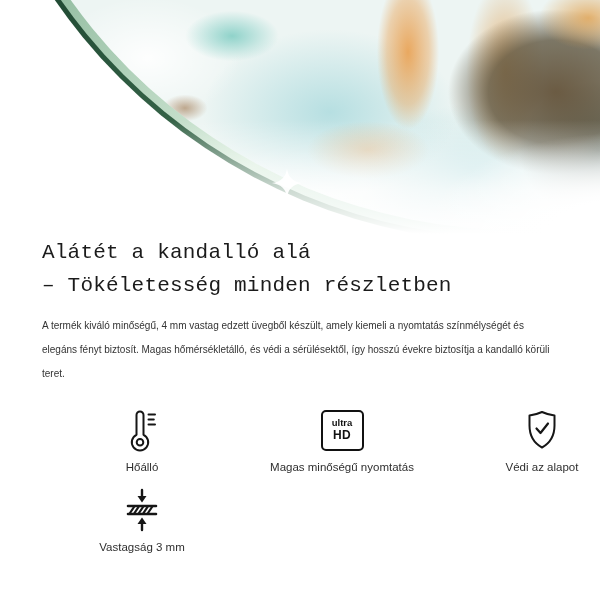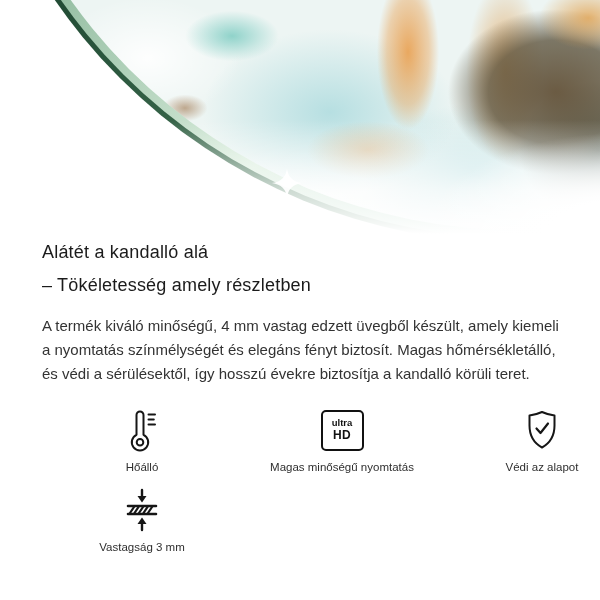--- a/index.html
+++ b/index.html
@@ -33,23 +33,23 @@
       radial-gradient(ellipse 130px 85px at 148px 58px, rgba(255,255,255,0.92), rgba(255,255,255,0) 72%),
       radial-gradient(ellipse 160px 75px at 295px 205px, rgba(255,255,255,0.85), rgba(255,255,255,0) 75%);}
   .fade{position:absolute;inset:0;
     background:
       radial-gradient(ellipse 280px 150px at 625px 245px, #fff 30%, rgba(255,255,255,0) 75%),
       linear-gradient(to bottom, rgba(255,255,255,0) 120px, rgba(255,255,255,0.72) 190px, #fff 234px);}
   .sparkle{position:absolute;left:270px;top:166px;width:34px;height:34px;}
 
   
   .content{padding:0 40px 0 42px;}
-  h1{margin:-4px 0 0;font-family:Liberation Sans, sans-serif;font-weight:400;
-     font-size:18px;line-height:33px;color:#1b1b1b;letter-spacing:0.2px;}
-  .intro{margin:12px 0 0;font-size:15px;line-height:24px;color:#333;max-width:518px;}
+  h1{margin:-4px 0 0;font-family:Liberation Mono, monospace;font-weight:400;
+     font-size:21px;line-height:33px;color:#1b1b1b;letter-spacing:0.2px;}
+  .intro{margin:12px 0 0;font-size:10px;line-height:24px;color:#333;max-width:518px;}
 
   
   .features{margin:22px 0 0;display:grid;grid-template-columns:repeat(3,200px);row-gap:14px;}
   .feature{display:flex;flex-direction:column;align-items:center;}
   .ficon{height:44px;display:flex;align-items:center;justify-content:flex-start;}
   .flabel{margin-top:8px;font-size:11.5px;line-height:14px;color:#2f2f2f;text-align:right;}
   .ficon svg{display:block;}
   .stroke{fill:none;stroke:#161616;stroke-width:2;stroke-linecap:round;stroke-linejoin:round;}
   .fill{fill:#161616;stroke:none;}
 
@@ -74,21 +74,21 @@
     <div class="fade"></div>
     <svg class="sparkle" viewBox="0 0 36 36">
       <path d="M18 2 Q19.2 16 34 18 Q19.2 20 18 34 Q16.8 20 2 18 Q16.8 16 18 2 Z" fill="#ffffff" opacity="0.95"></path>
       <circle cx="18" cy="18" r="4.5" fill="#ffffff" opacity="0.85"></circle>
     </svg>
   </div>
 
   <div class="content">
     <h1>
       <span>Alátét a kandalló alá</span><br>
-      <span>– Tökéletesség amely részletben</span>
+      <span>– Tökéletesség minden részletben</span>
     </h1>
     <p class="intro">A termék kiváló minőségű, 4 mm vastag edzett üvegből készült, amely kiemeli a nyomtatás színmélységét és elegáns fényt biztosít. Magas hőmérsékletálló, és védi a sérülésektől, így hosszú évekre biztosítja a kandalló körüli teret.</p>
 
     <div class="features">
 
       <div class="feature">
         <div class="ficon">
           <svg width="34" height="44" viewBox="0 0 34 44">
             <path class="stroke" d="M11.5 26.8 A8.2 8.2 0 1 0 18.5 26.8 L18.5 7 A3.5 3.5 0 0 0 11.5 7 Z"></path>
             <circle class="stroke" cx="15" cy="34.2" r="3.3"></circle>

